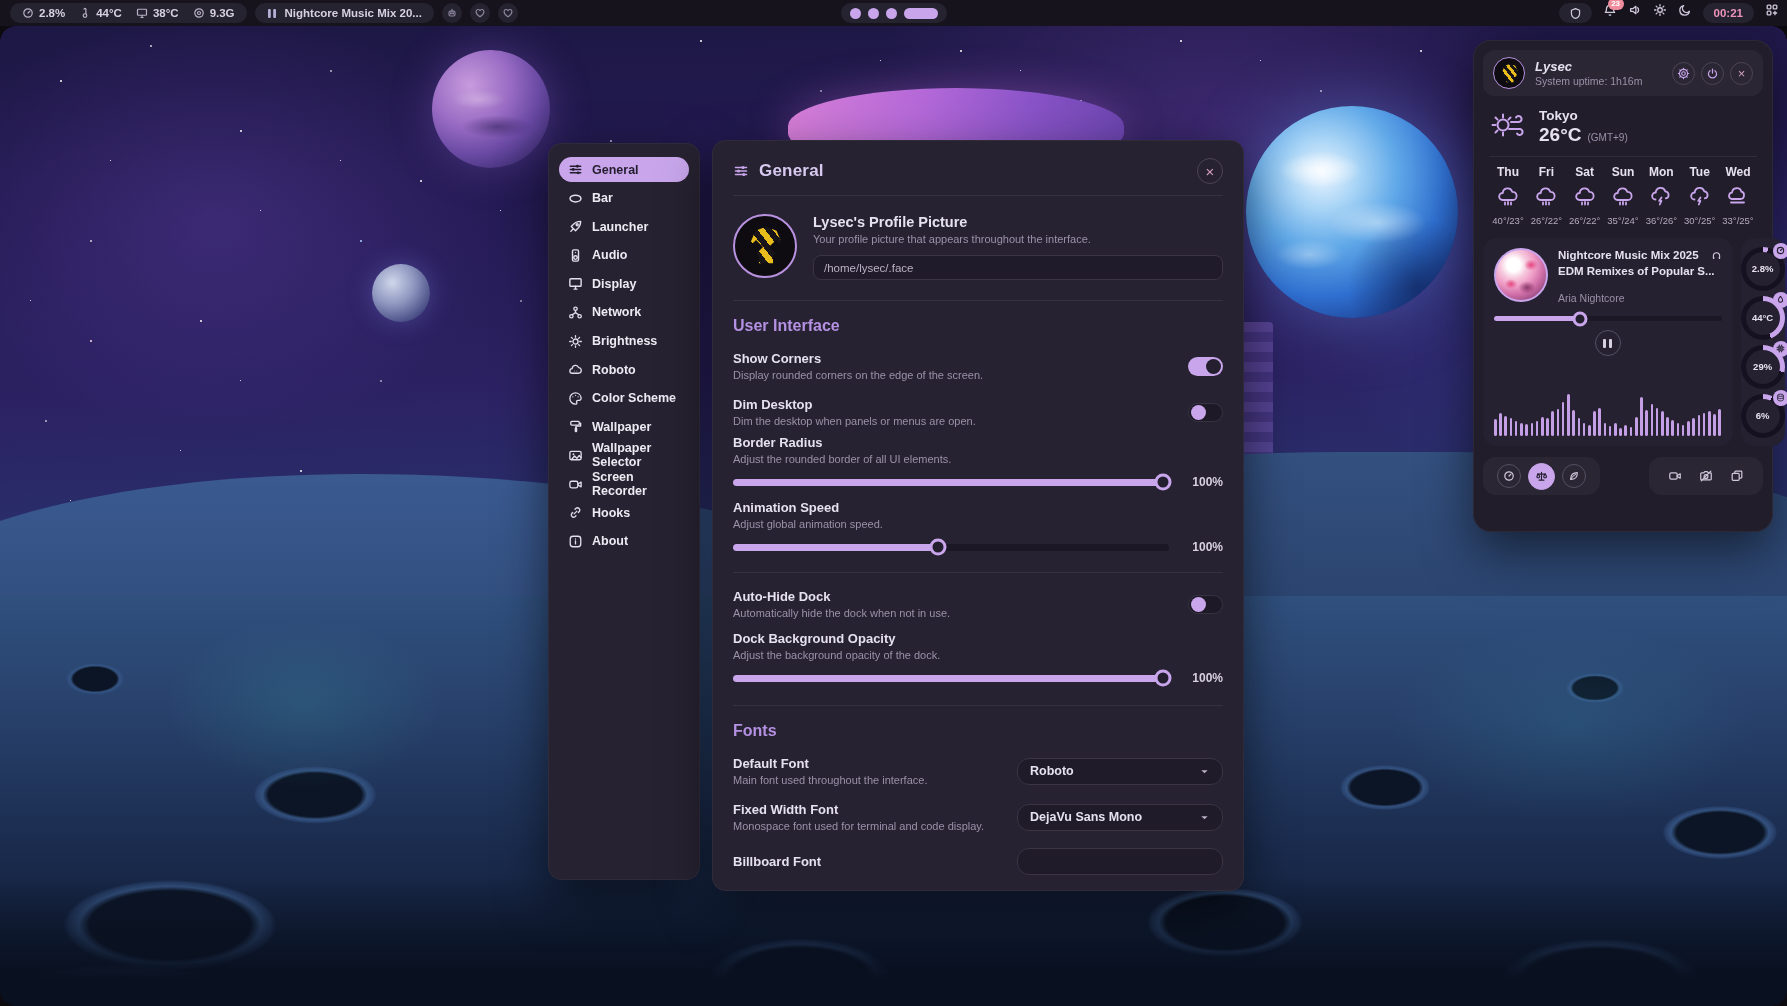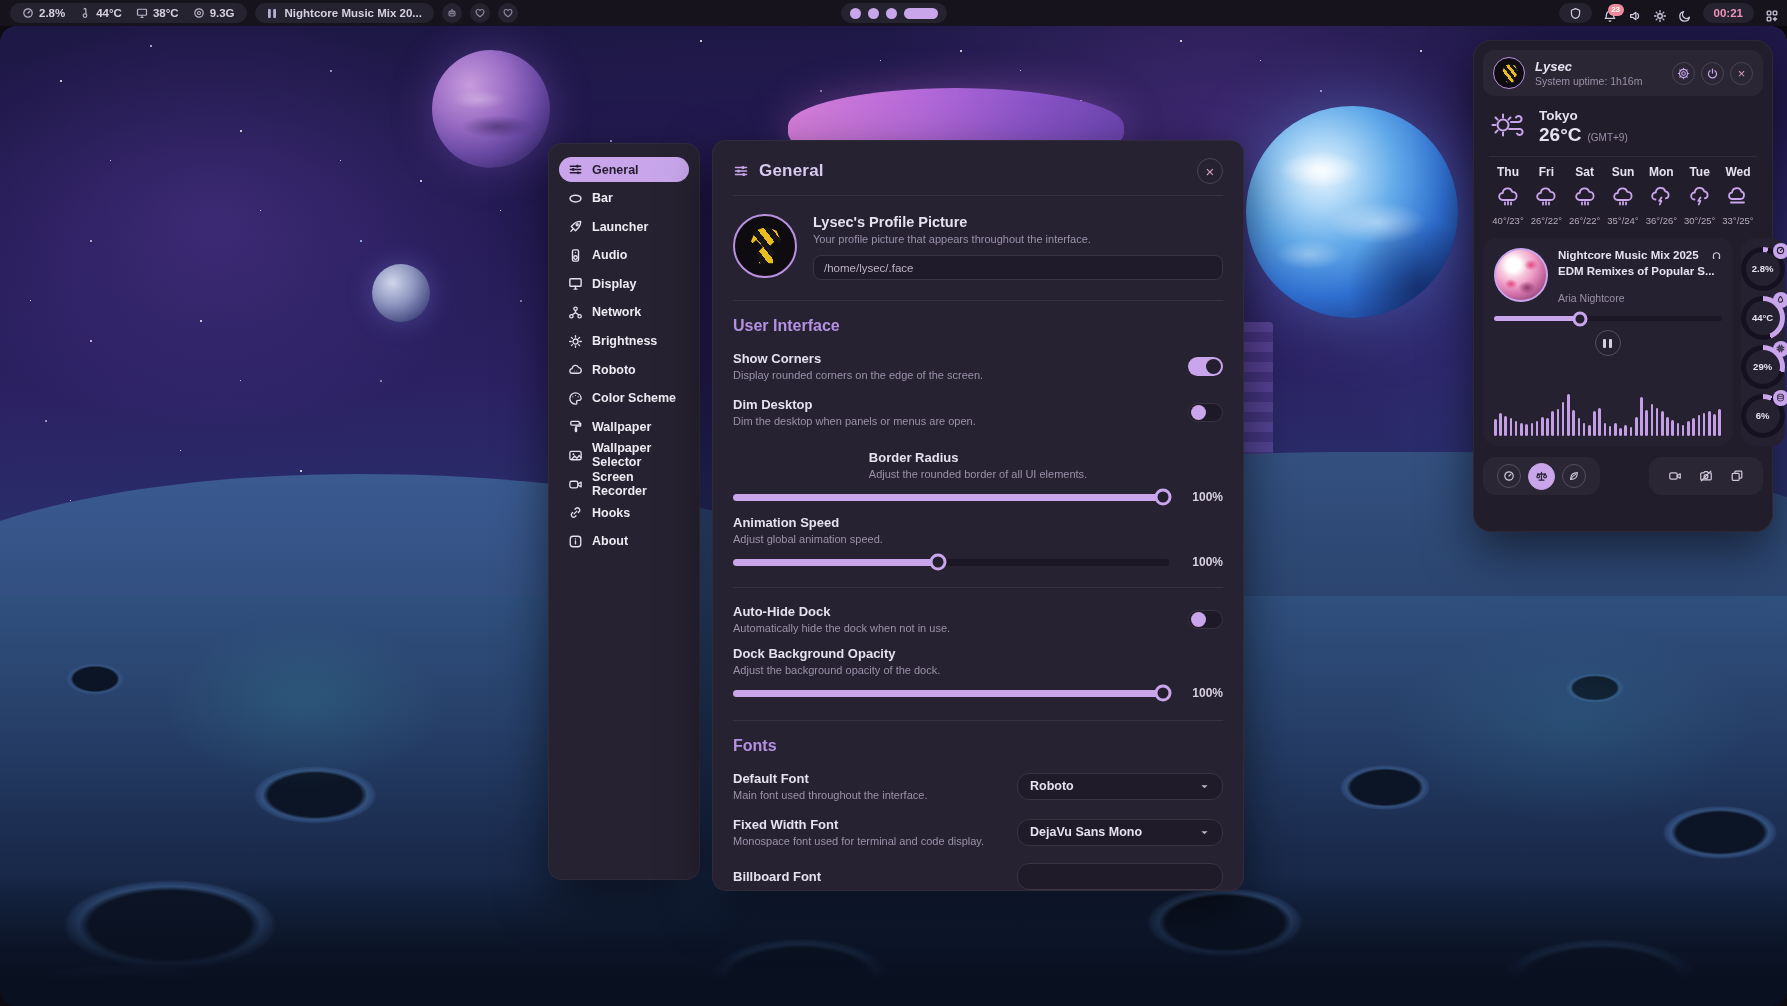--- a/index.html
+++ b/index.html
@@ -93,21 +93,21 @@
   .tb-pill{display:flex;align-items:center;gap:14px;background:var(--pill);border-radius:12px;height:20px;padding:0 12px;}
   .tb-stat{display:flex;align-items:center;gap:5px;color:#d6d0e0;font-size:11.5px;font-weight:700;}
   .tb-stat svg{color:#b9b1c6;}
   .tb-media{display:flex;align-items:center;gap:8px;background:var(--pill);border-radius:12px;height:20px;padding:0 12px;
     color:#d6d0e0;font-size:11.5px;font-weight:700;}
   .tb-circ{width:20px;height:20px;border-radius:50%;background:var(--pill);display:flex;align-items:center;justify-content:center;color:#8f879e;}
   .tb-center{position:absolute;left:50%;top:3px;transform:translateX(-50%);}
   .ws-pill{display:flex;align-items:center;gap:7px;background:var(--pill);border-radius:11px;height:20px;padding:0 9px;}
   .ws-dot{width:11px;height:11px;border-radius:6px;background:var(--accent);}
   .ws-active{width:34px;height:11px;border-radius:6px;background:var(--accent);}
-  .tb-right{margin-left:auto;display:flex;align-items:flex-end;gap:11px;margin-right:8px;color:#d6d0e0;}
+  .tb-right{margin-left:auto;display:flex;align-items:flex-start;gap:11px;margin-right:8px;color:#d6d0e0;}
   .tb-icon{position:relative;display:flex;align-items:center;justify-content:center;color:#cfc8dc;}
   .tb-netpill{background:var(--pill);border-radius:12px;height:20px;display:flex;align-items:center;padding:0 10px;color:#cfc8dc;}
   .tb-badge{position:absolute;top:-5px;right:-7px;background:#ee8b9d;color:#fff;font-size:8px;font-weight:700;
     border-radius:7px;padding:1px 3.5px;line-height:1.2;}
   .tb-time{background:var(--pill);border-radius:12px;height:20px;display:flex;align-items:center;padding:0 11px;
     color:var(--pink);font-size:11.5px;font-weight:700;}
 
   
   .settings{position:absolute;left:548px;top:140px;width:696px;height:751px;z-index:40;}
   .sidebar{position:absolute;left:0;top:3px;width:152px;height:737px;background:var(--win);border-radius:14px;
@@ -528,21 +528,21 @@
       <div class="row">
         <div>
             <div class="lbl">Dim Desktop</div>
              <div class="dsc">Dim the desktop when panels or menus are open.</div>
           </div>
         <div class="toggle off">
             <div class="knob"></div>
           </div>
       </div>
 
-      <div class="row" style="margin-top:23px;justify-content:center;">
+      <div class="row" style="margin-top:8px;">
         <div>
             <div class="lbl">Border Radius</div>
              <div class="dsc">Adjust the rounded border of all UI elements.</div>
           </div>
       </div>
       <div class="slider-row">
         <div class="slider">
           <div class="fill" style="width: 100%;"></div>
           <div class="sknob" style="left: calc(100% - 6px);"></div>
         </div>

